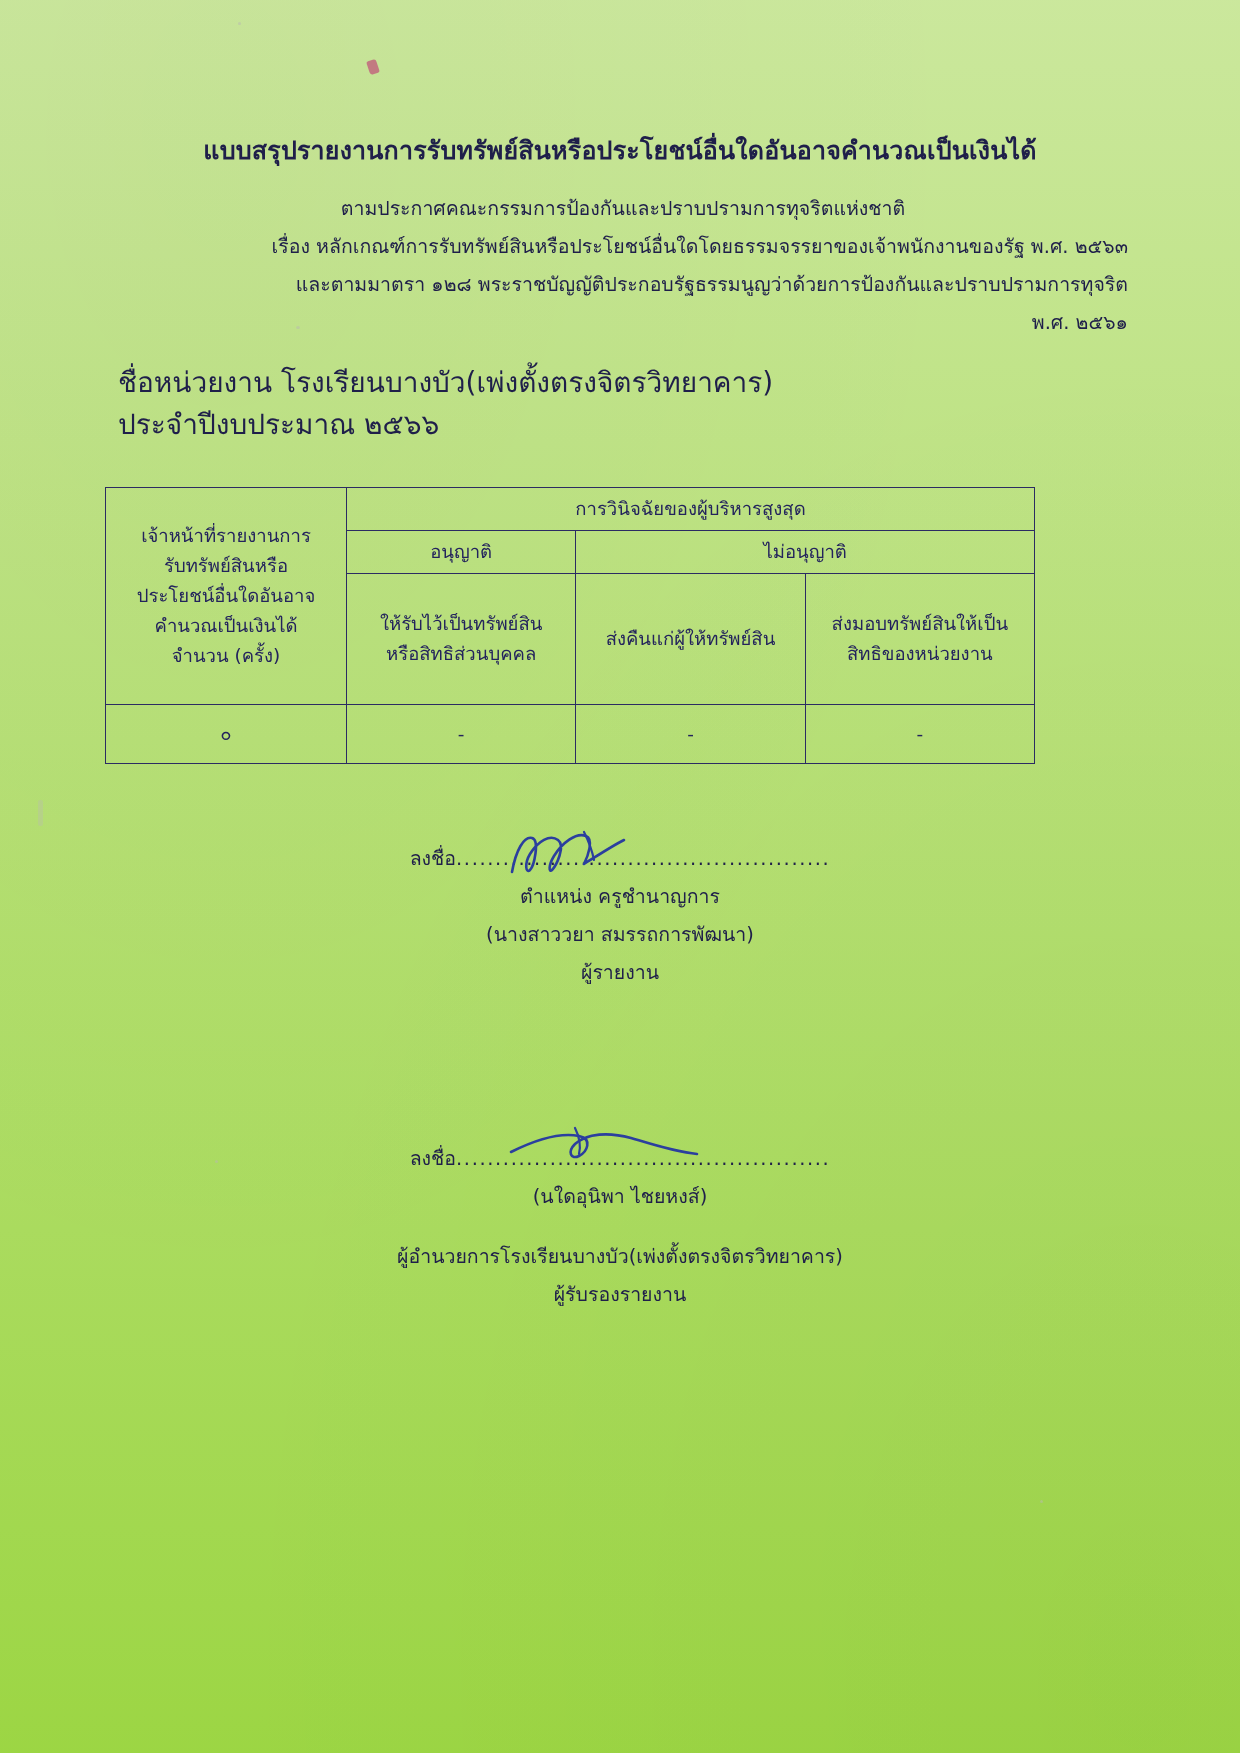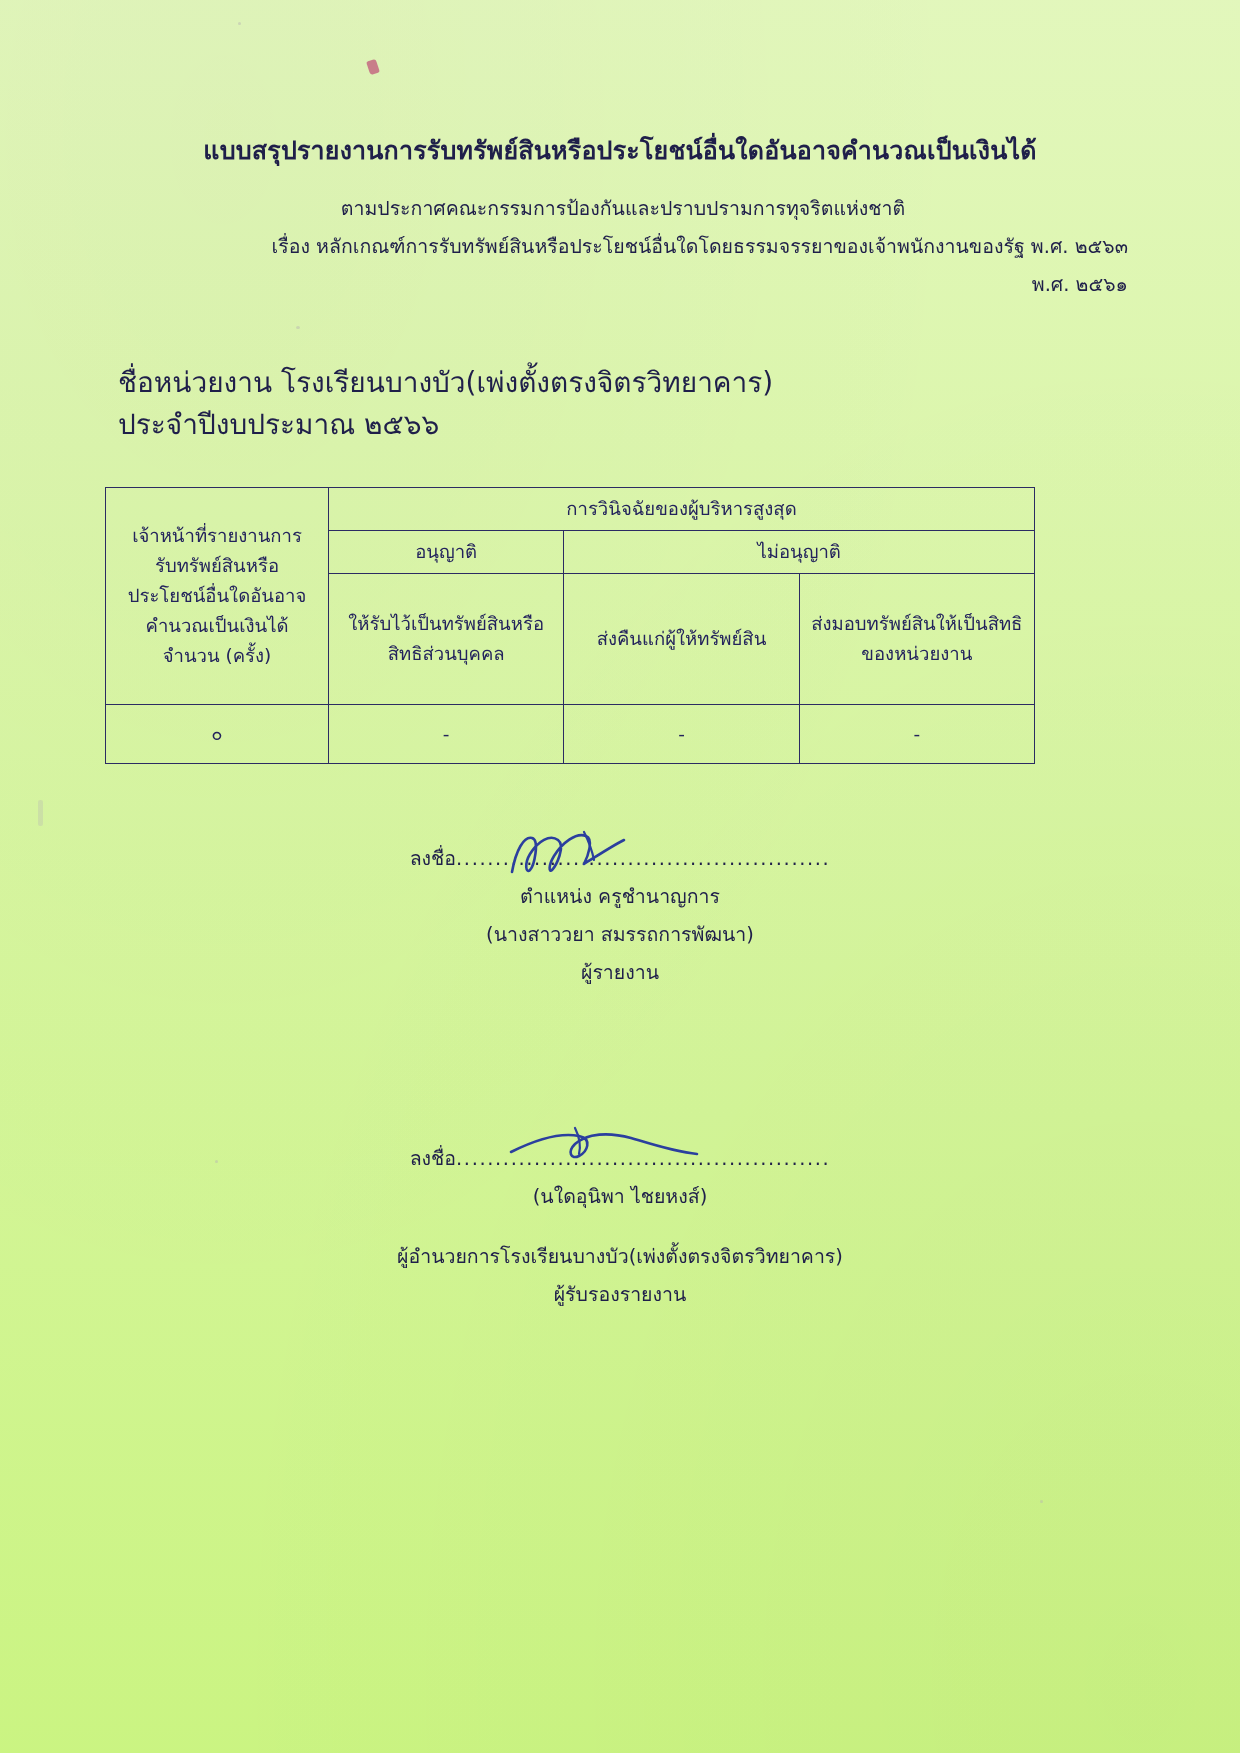--- a/index.html
+++ b/index.html
@@ -5,21 +5,21 @@
   html, body {
     margin: 0;
     padding: 0;
     background: #e8e8e6;
   }
   .page {
     position: relative;
     width: 1240px;
     height: 1753px;
     margin: 0 auto;
-    background: #bef264;
+    background: #84cc16;
     font-family: "DejaVu Sans", "Liberation Sans", sans-serif;
     color: #1f1f4a;
     overflow: hidden;
   }
   
   .page::before {
     content: "";
     position: absolute;
     inset: 0;
     background:
@@ -84,21 +84,21 @@
     width: 930px;
     border-collapse: collapse;
     table-layout: fixed;
   }
   table.report td {
     border: 1.6px solid #2b2b62;
     text-align: center;
     vertical-align: middle;
     font-size: 18.5px;
     line-height: 30px;
-    padding: 6px 8px;
+    padding: 6px 17px;
     color: #23235c;
   }
   td.col-officer { width: 206px; }
   td.col-allow   { width: 340px; }
   td.col-return  { width: 190px; }
   td.col-hand    { width: 194px; }
   .row-value td { height: 46px; font-size: 19px; }
 
   .sign-block {
     position: absolute;
@@ -137,20 +137,21 @@
   <div class="speck" style="left:296px; top:326px; width:4px; height:3px;"></div>
   <div class="speck" style="left:38px; top:800px; width:5px; height:26px; border-radius:2px; opacity:.35;"></div>
   <div class="speck" style="left:215px; top:1160px; width:3px; height:3px;"></div>
   <div class="speck" style="left:1040px; top:1500px; width:3px; height:3px;"></div>
 
   <div class="title">แบบสรุปรายงานการรับทรัพย์สินหรือประโยชน์อื่นใดอันอาจคำนวณเป็นเงินได้</div>
 
   <div class="intro">
     <div class="l1">ตามประกาศคณะกรรมการป้องกันและปราบปรามการทุจริตแห่งชาติ</div>
     <div class="l2">เรื่อง หลักเกณฑ์การรับทรัพย์สินหรือประโยชน์อื่นใดโดยธรรมจรรยาของเจ้าพนักงานของรัฐ พ.ศ. ๒๕๖๓</div>
+    <div class="l3">และตามมาตรา ๑๒๘ พระราชบัญญัติประกอบรัฐธรรมนูญว่าด้วยการป้องกันและปราบปรามการทุจริต</div>
     <div class="l4">พ.ศ. ๒๕๖๑</div>
   </div>
 
   <div class="org">
     <div>ชื่อหน่วยงาน  โรงเรียนบางบัว(เพ่งตั้งตรงจิตรวิทยาคาร)</div>
     <div>ประจำปีงบประมาณ ๒๕๖๖</div>
   </div>
 
   <table class="report">
     <tbody>

